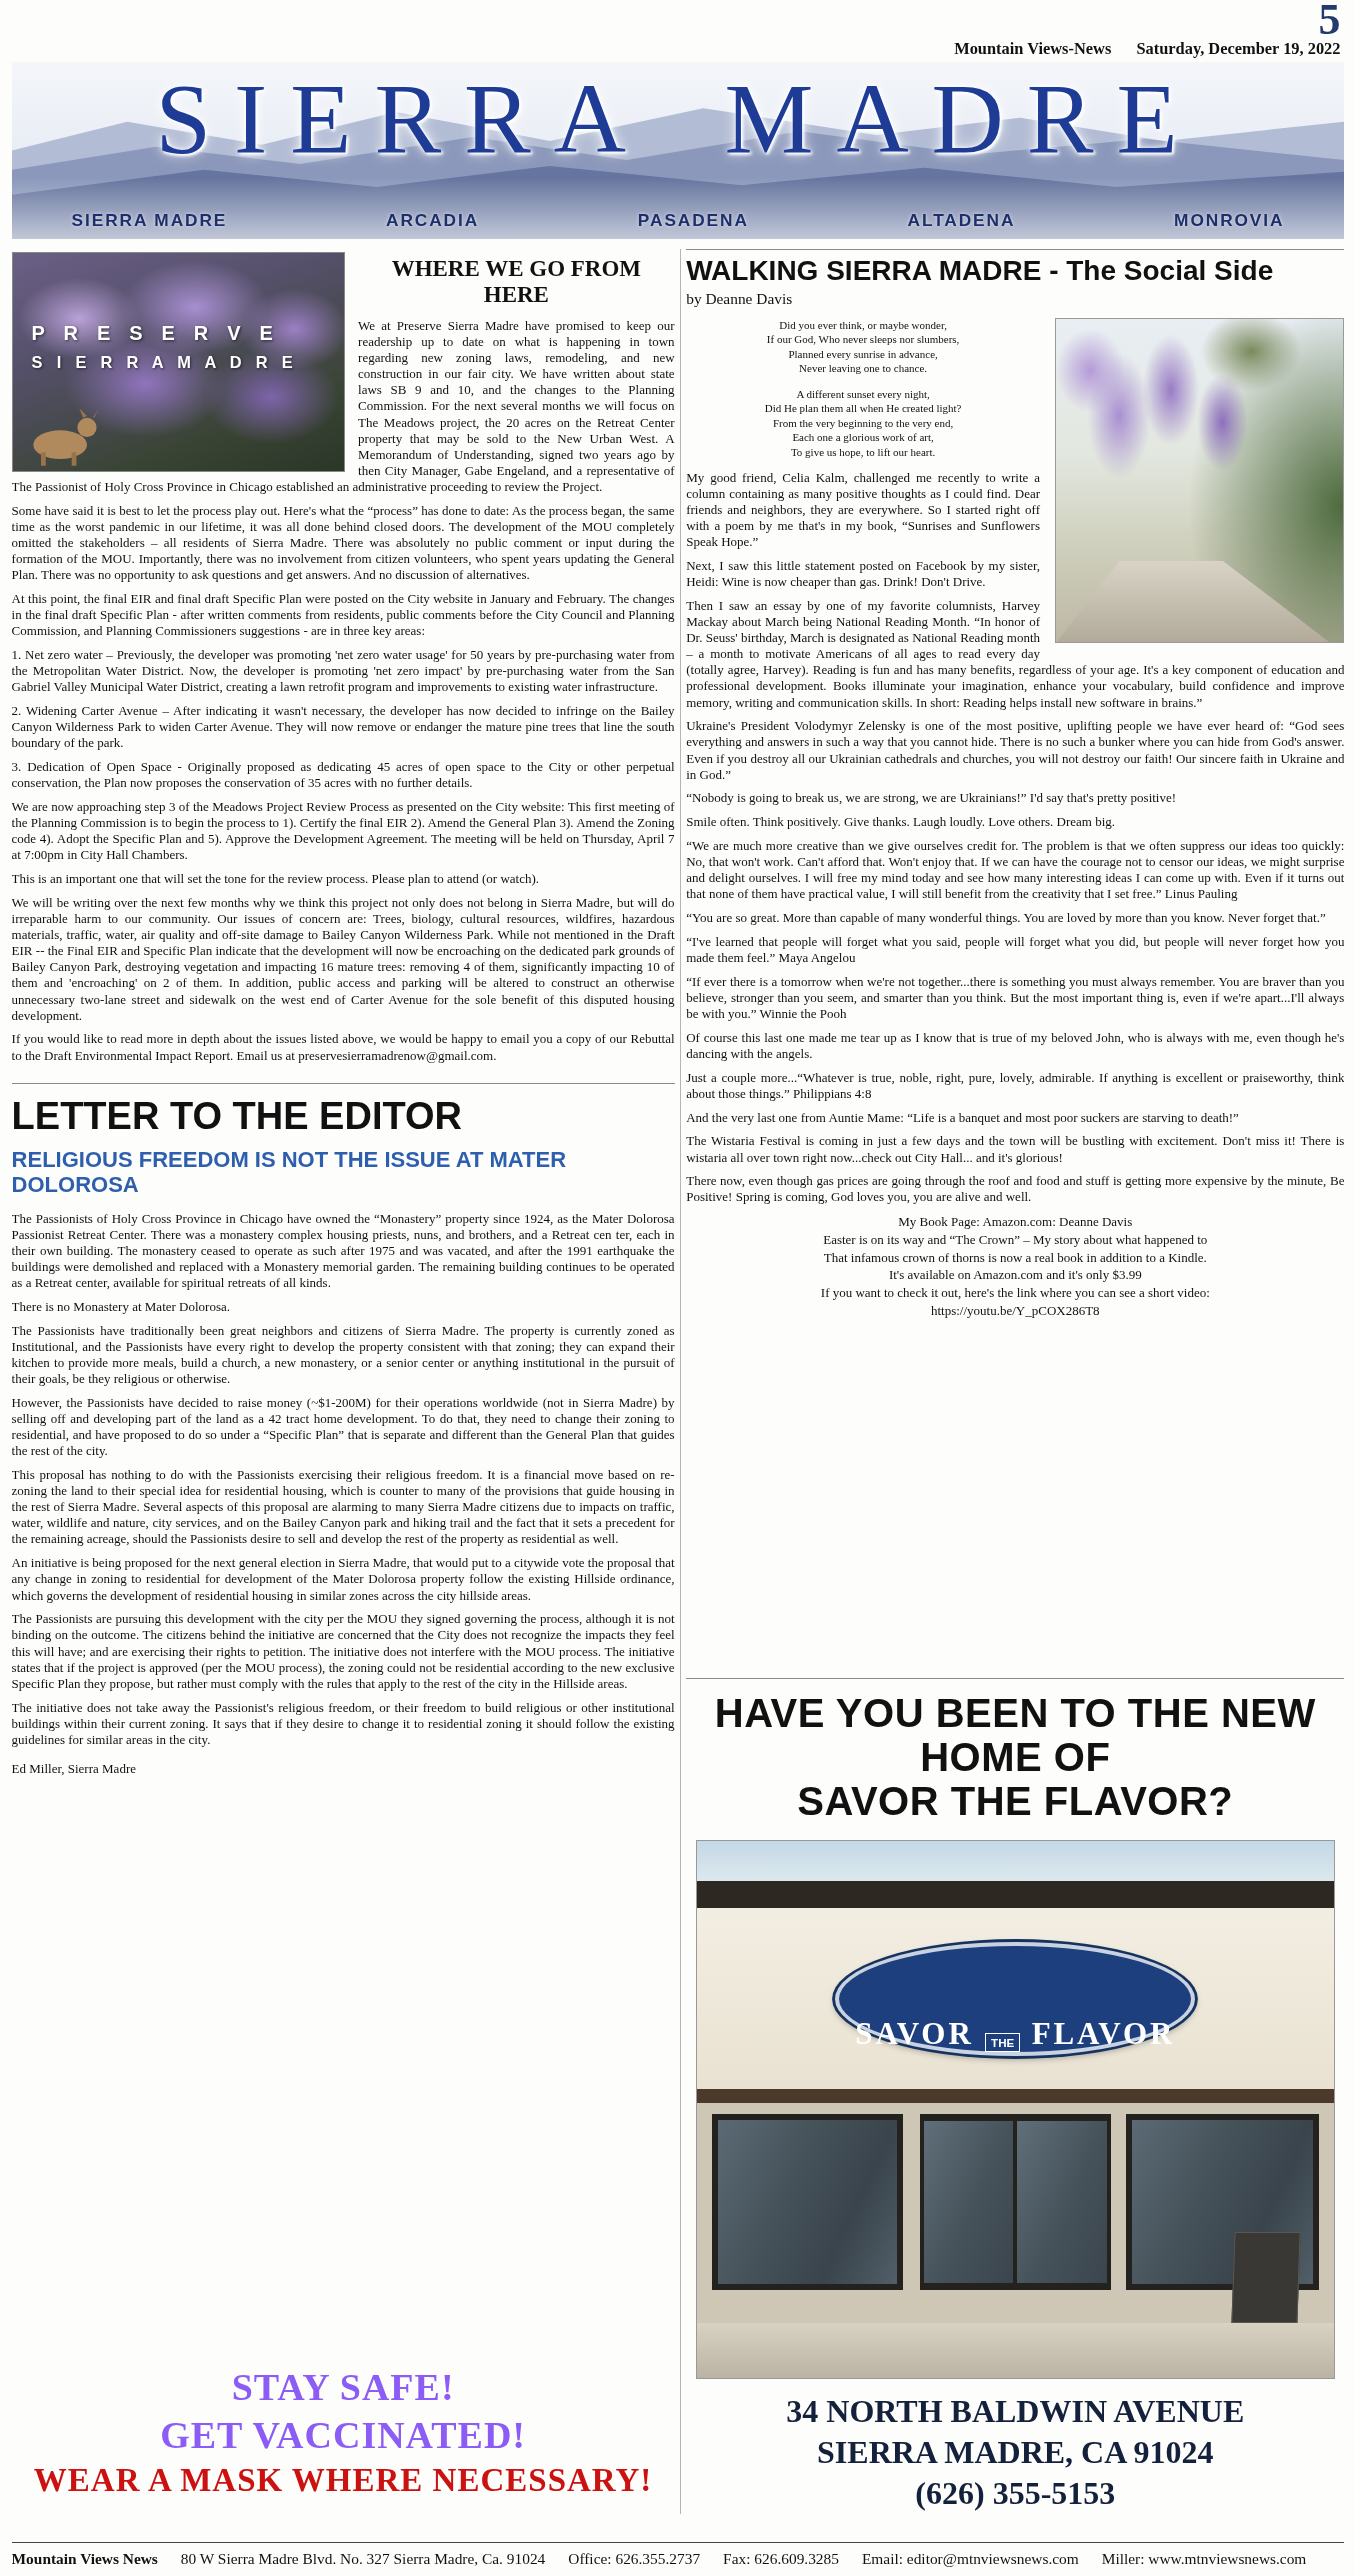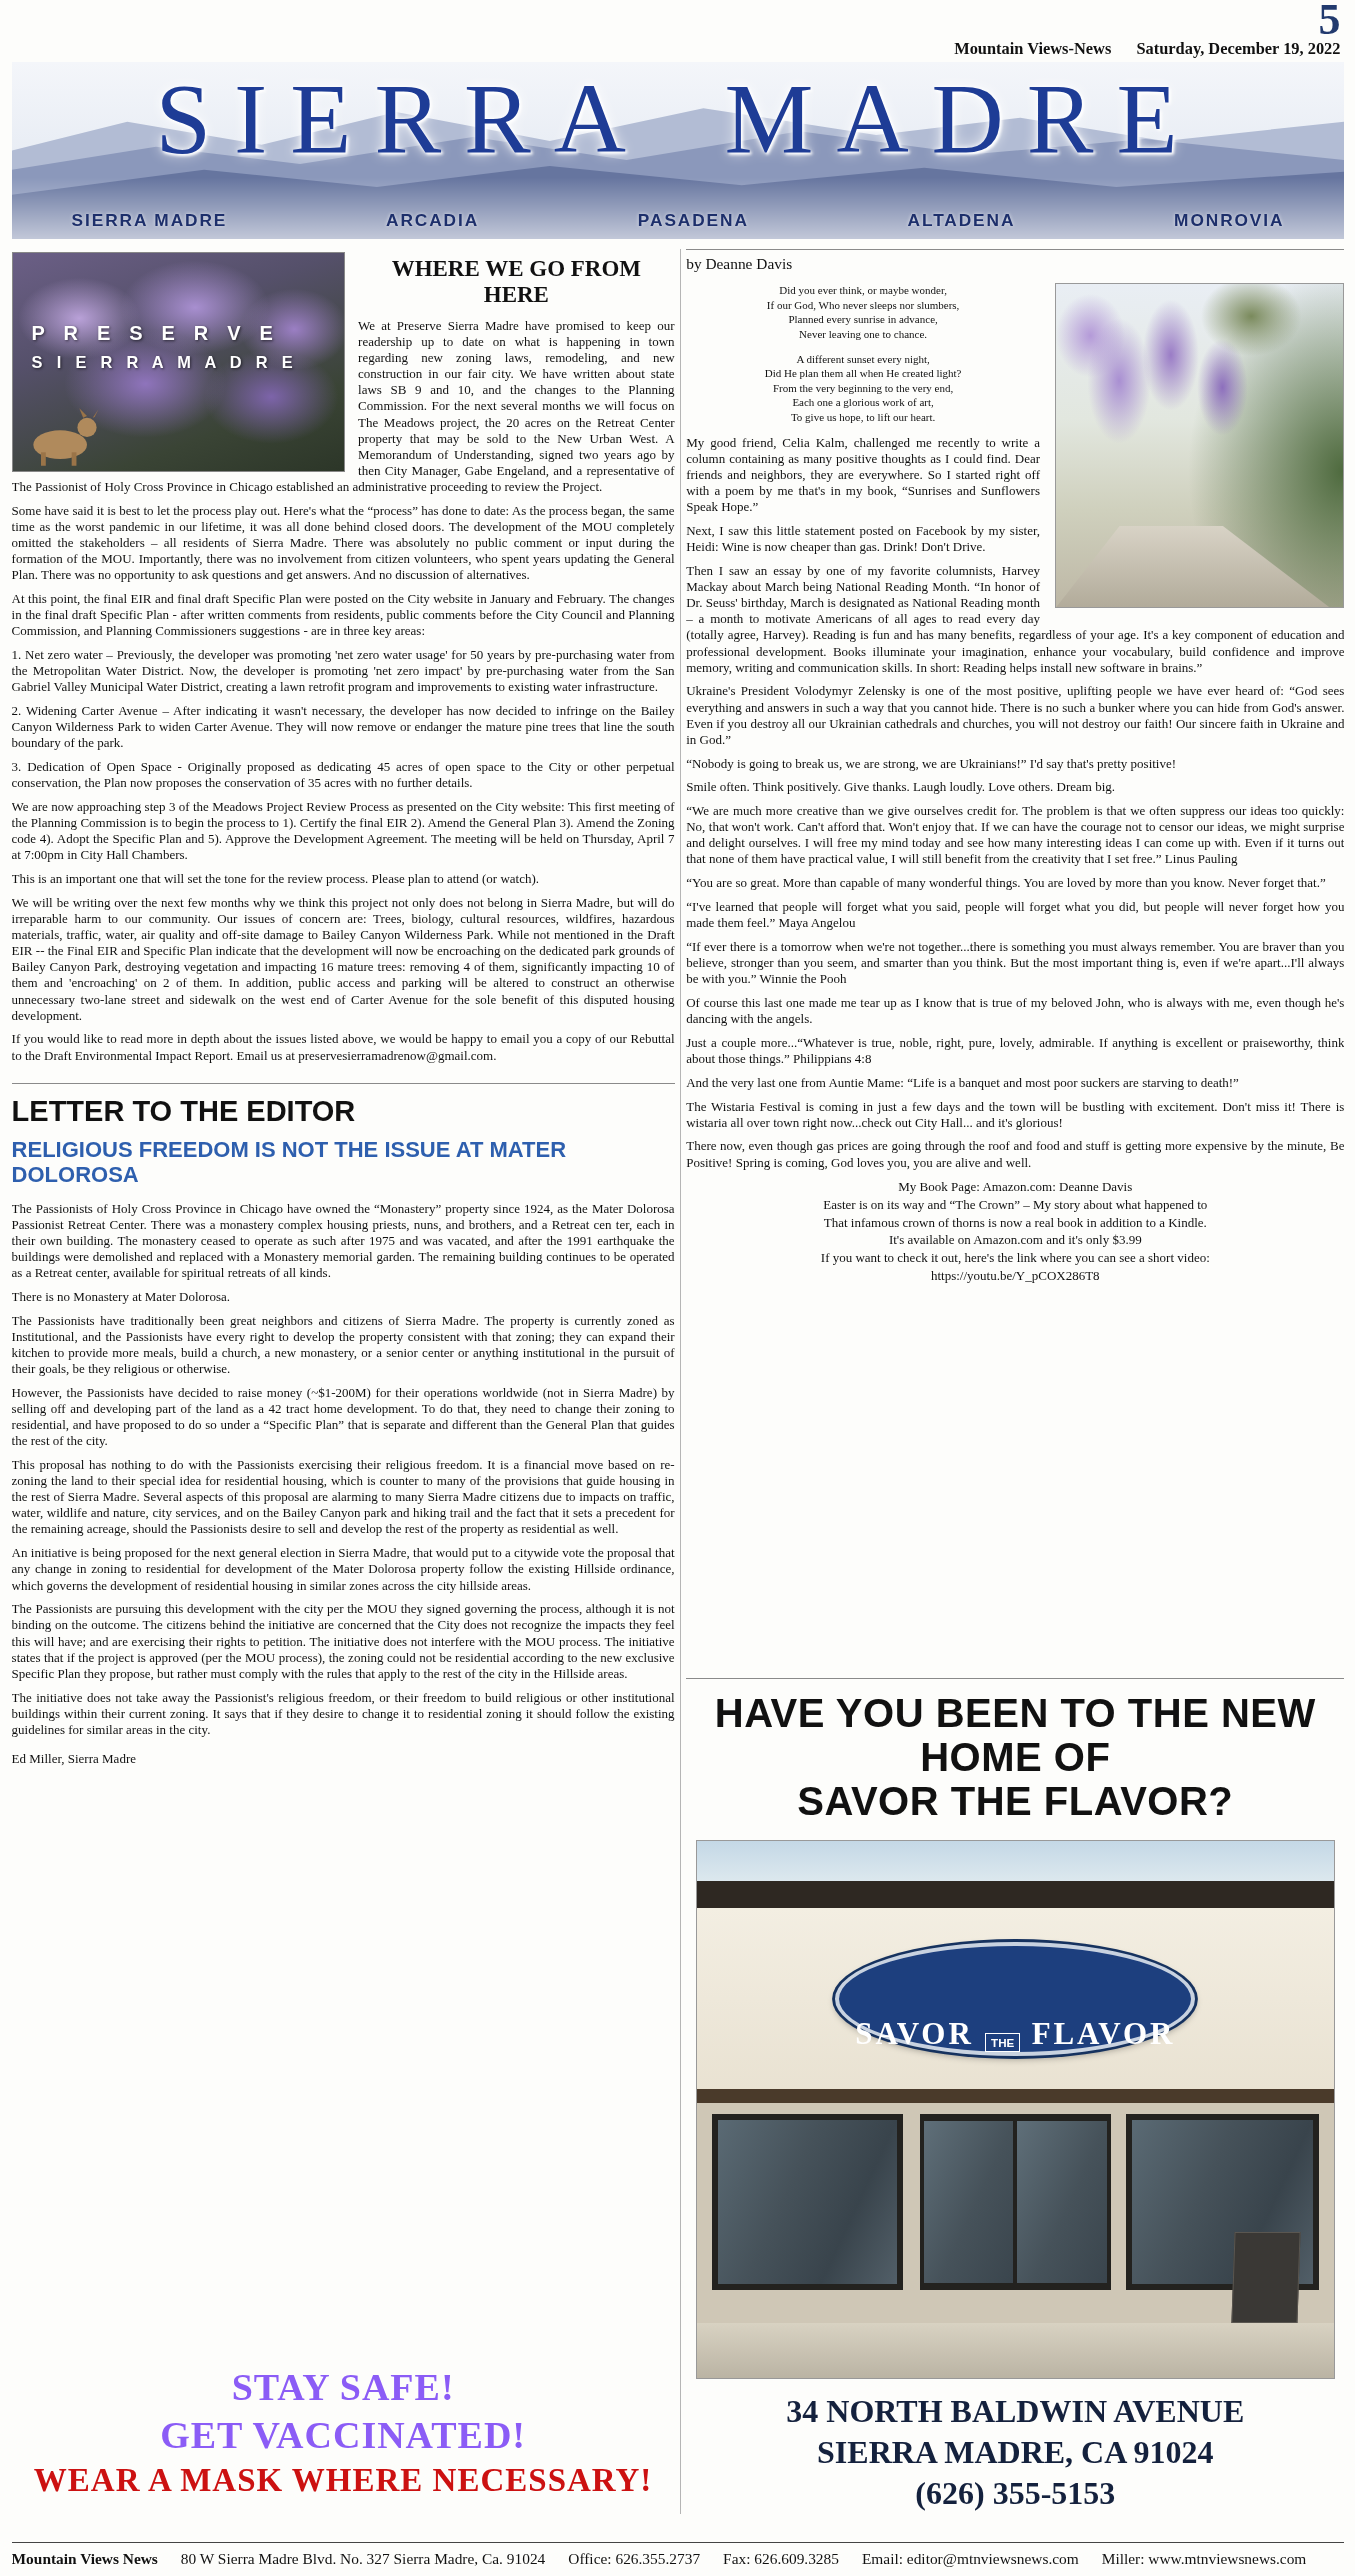--- a/index.html
+++ b/index.html
@@ -36,21 +36,21 @@
         radial-gradient(116px 77px at 40% 60%, #8f74bc, rgba(143,116,188,0) 70%),
         radial-gradient(96px 67px at 78% 66%, #7d64aa, rgba(125,100,170,0) 70%),
         linear-gradient(160deg,#6b5f86 0%,#55506a 35%,#3a4435 75%,#2c3628 100%);}
   .preserve-label{position:absolute;left:19px;top:69px;color:#fff;font-family:"Liberation Sans",sans-serif;
       font-weight:bold;text-shadow:1px 1px 2.9px rgba(0,0,0,.6);}
   .preserve-label .l1{font-size:20px;letter-spacing:6.7px;}
   .preserve-label .l2{font-size:16.4px;letter-spacing:4.8px;margin-top:7.7px;}
   .deer{position:absolute;left:5.8px;bottom:3.9px;}
   .a1-title{font-size:23px;font-weight:bold;text-align:center;margin:7.7px 0 9.6px;}
   .rule{border:0;border-top:1px solid #8a8a8a;margin:11.6px 0 9.6px;}
-  .letter-title{font-family:"Liberation Sans",sans-serif;font-weight:bold;font-size:29px;margin:1.9px 0 9.6px;}
+  .letter-title{font-family:"Liberation Sans",sans-serif;font-weight:bold;font-size:38px;margin:1.9px 0 9.6px;}
   .letter-head{font-family:"Liberation Sans",sans-serif;font-weight:bold;font-size:22px;color:#2e5fae;
                line-height:1.12;margin:0 0 13.5px;max-width:597px;}
   .sig{margin-top:13.5px;}
   .banner{margin-top:auto;text-align:center;padding:15.4px 0 11.6px;font-weight:bold;}
   .banner .b1,.banner .b2{color:#8b5cf6;font-size:38px;letter-spacing:1px;line-height:1.25;}
   .banner .b3{color:#cc1111;font-size:33px;letter-spacing:1px;line-height:1.3;}
   
   .walking{display:flow-root;border-top:1px solid #8a8a8a;padding-top:5.8px;}
   .walk-title{font-family:"Liberation Sans",sans-serif;font-weight:bold;font-size:28px;margin:0 0 2.9px;}
   .byline{font-size:15.4px;margin:0 0 9.6px;}
@@ -205,20 +205,21 @@
         <div class="b2">GET VACCINATED!</div>
         <div class="b3">WEAR A MASK WHERE NECESSARY!</div>
       </div>
     </div>
 
     <div class="divider"></div>
 
     <div class="col-right">
 
       <div class="walking">
+        <h2 class="walk-title">WALKING SIERRA MADRE - The Social Side</h2>
         <div class="byline">by Deanne Davis</div>
 
         <div class="walk-photo">
           <div class="walk-path"></div>
         </div>
 
         <div class="poem">
 
         <div>Did you ever think, or maybe wonder,</div>
             <div>If our God, Who never sleeps nor slumbers,</div>

